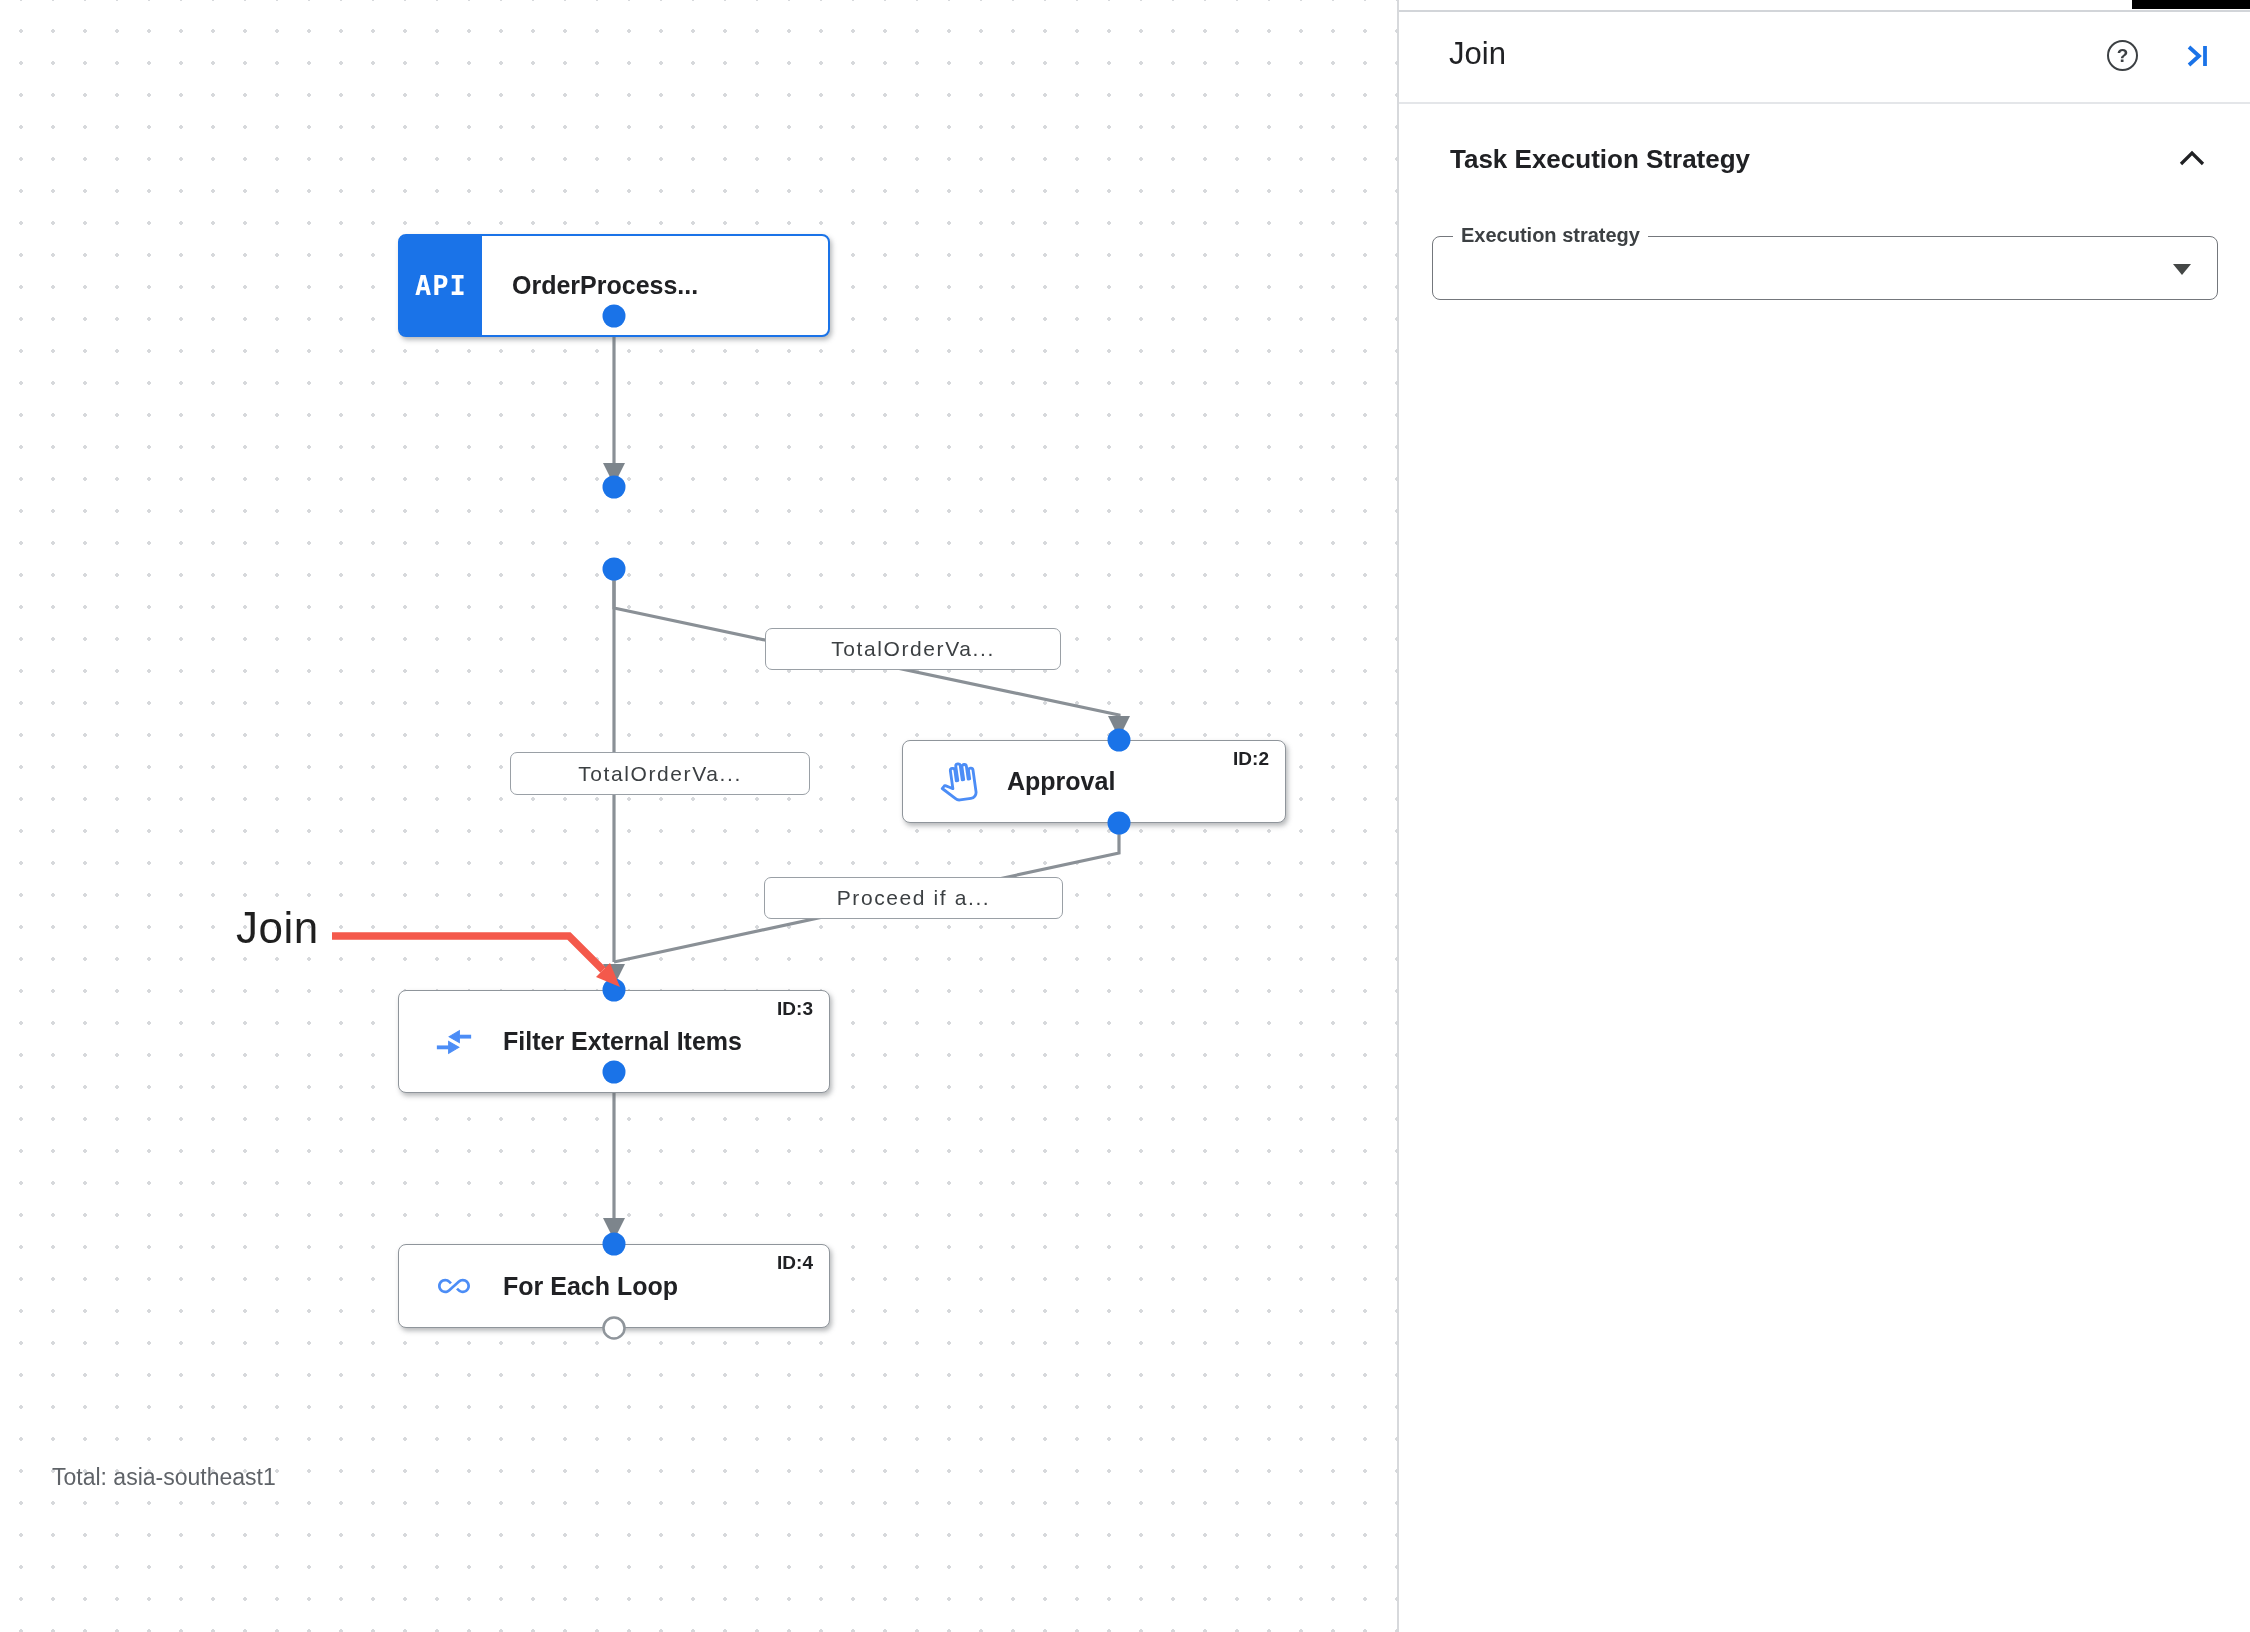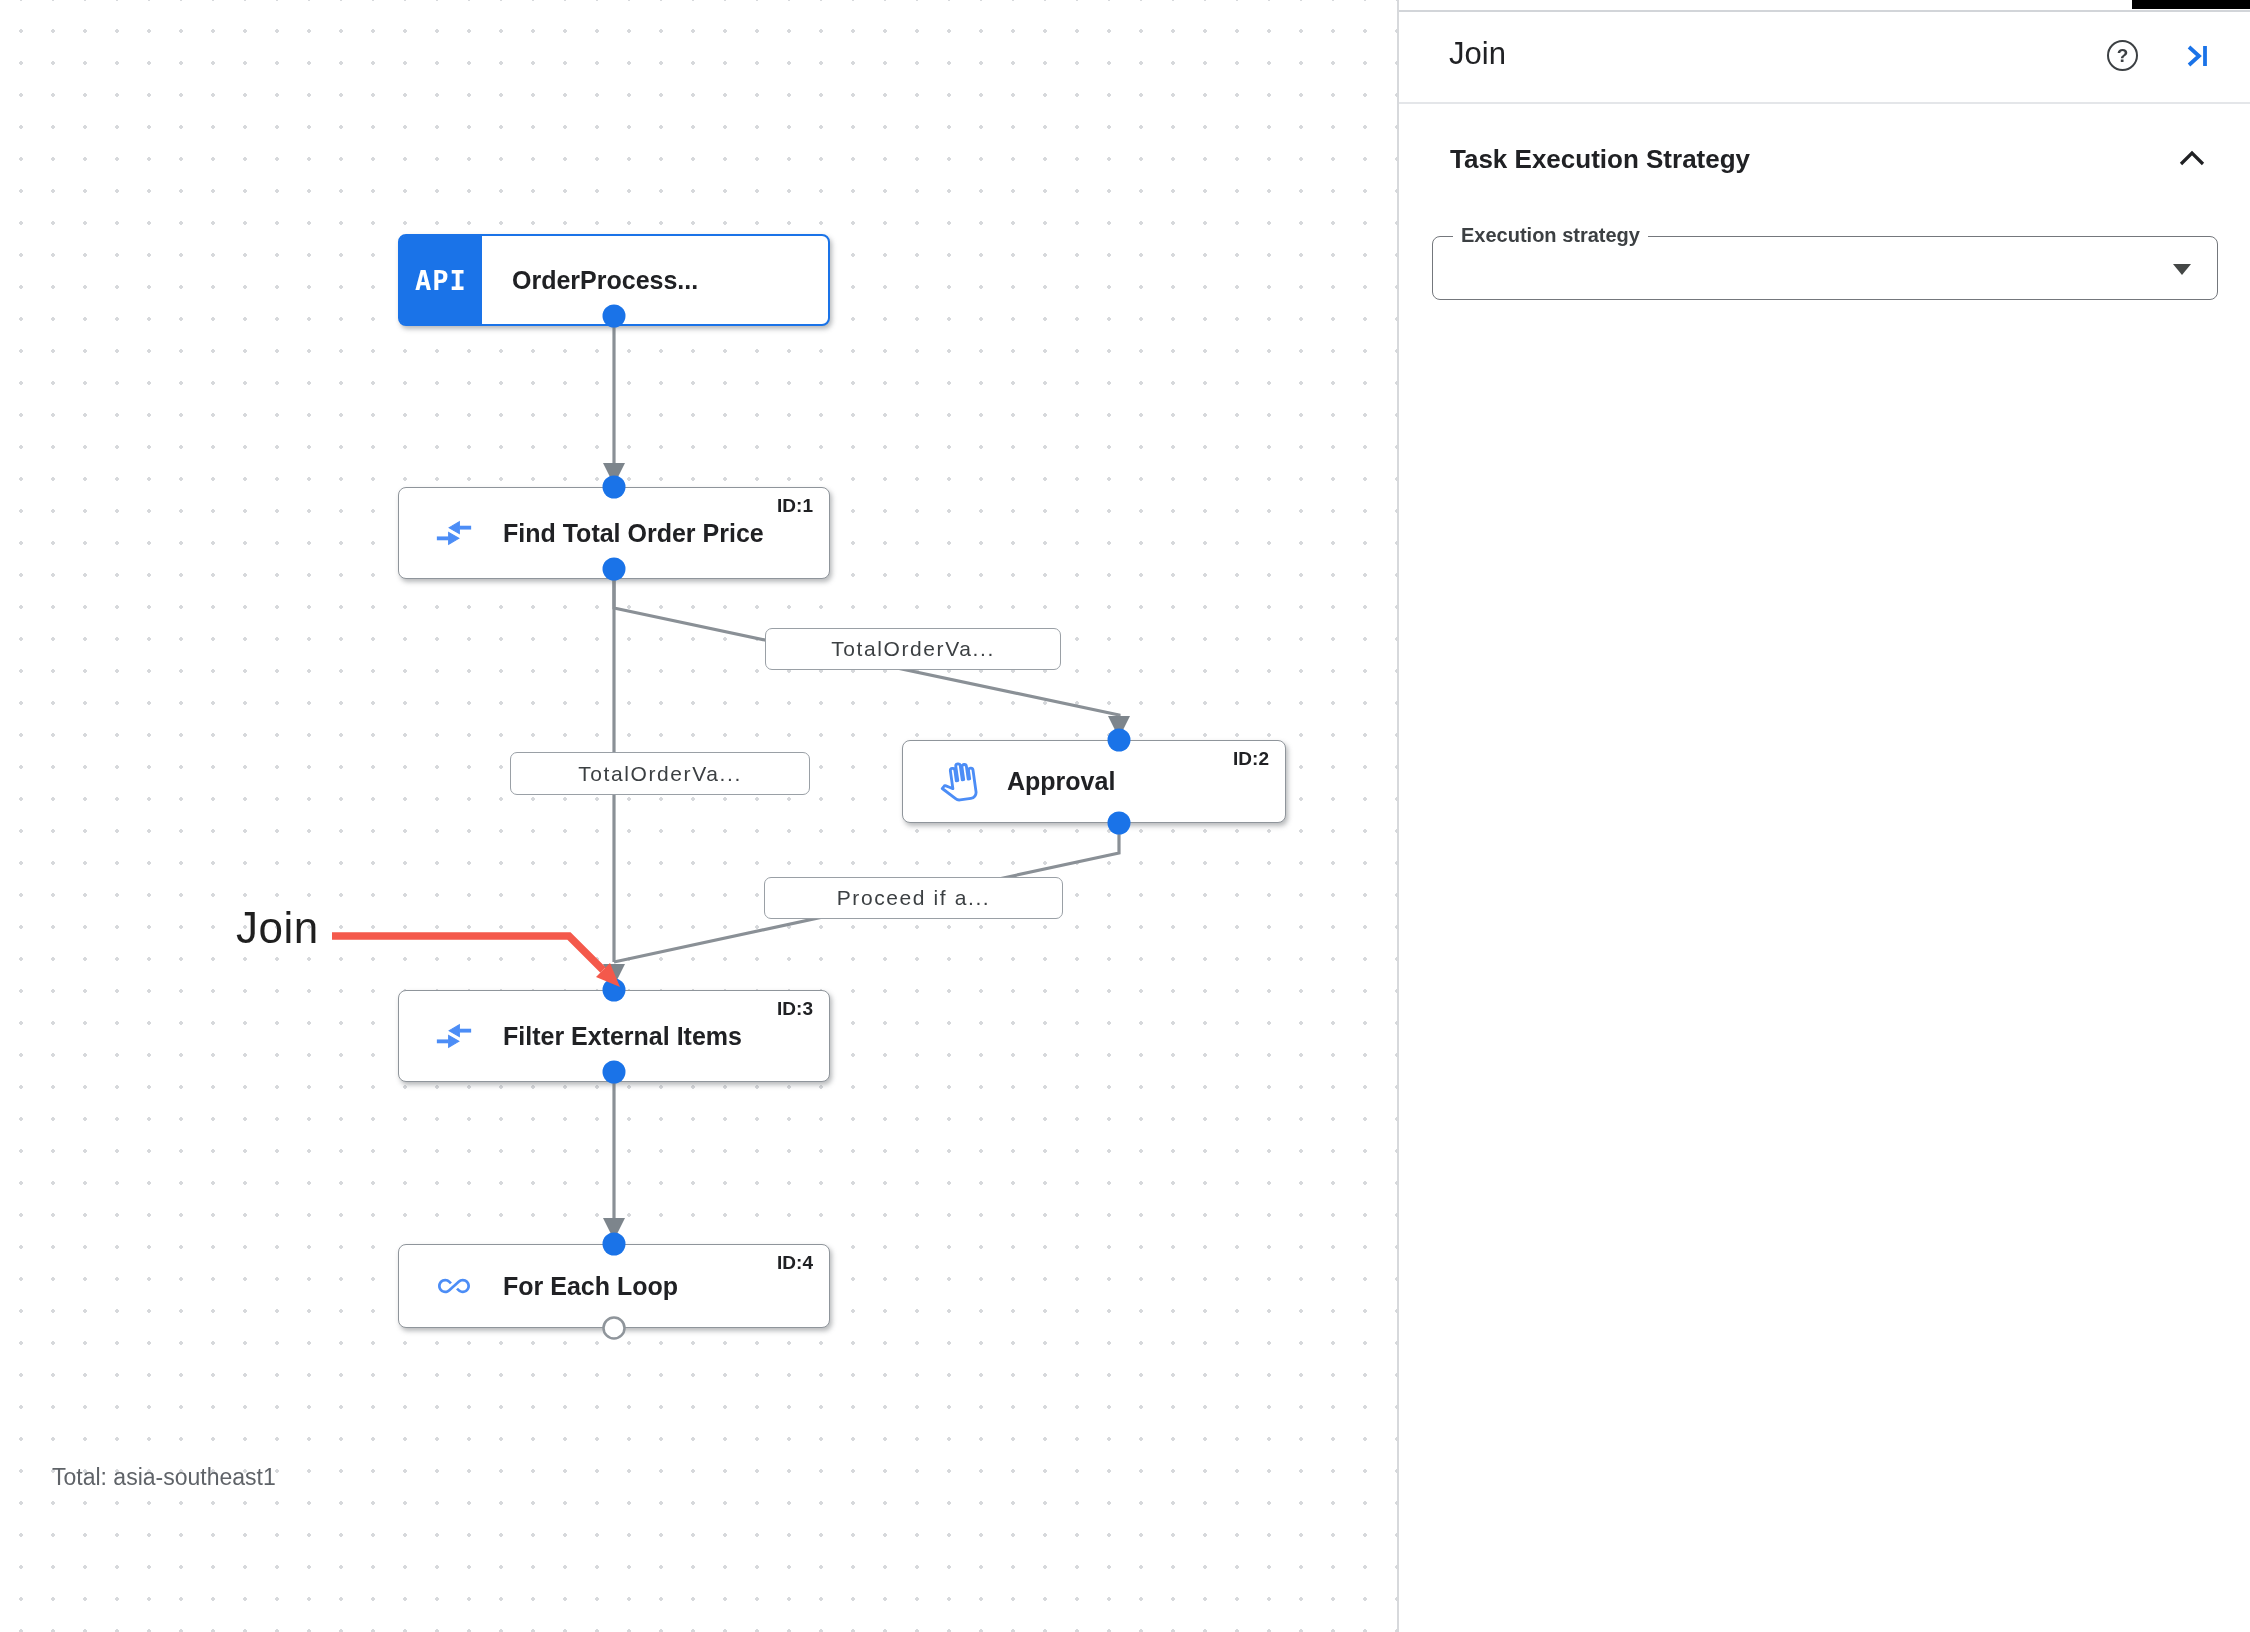--- a/index.html
+++ b/index.html
@@ -12,21 +12,21 @@
     background-color:#ffffff;
     background-image:radial-gradient(circle, #d7d9dc 1.7px, transparent 1.9px);
     background-size:32px 32px;
     background-position:5px 15px;
   }
   svg.layer { position:absolute; left:0; top:0; pointer-events:none; }
   #edges  { z-index:1; }
   #overlay{ z-index:4; }
 
   .node {
-    position:absolute; width:432px; height:92px; background:#fff;
+    position:absolute; width:432px; height:103px; background:#fff;
     border:1.5px solid #8f959b; border-radius:8px; z-index:2;
     box-shadow:2px 3px 5px rgba(95,99,104,.45);
     display:flex; align-items:center;
   }
   .node .node-title { font-size:25px; font-weight:700; color:#202124; }
   .node .node-id {
     position:absolute; top:7px; right:16px; font-size:19px; font-weight:600; color:#202124;
   }
   .node .icon-wrap { margin:0 26px 0 32px; display:flex; align-items:center; justify-content:center; width:46px; }
 
@@ -108,34 +108,20 @@
         <path d="M1119,823 V853 L614,962"></path>
         <path d="M614,1072 V1218"></path>
       </g>
     </svg>
 
     <div class="node trigger" style="left:398px; top:234px;">
       <span class="api-badge">API</span>
       <span class="node-title">OrderProcess...</span>
     </div>
 
-    <div class="node" style="left:398px; top:487px;">
-      <span class="node-id">ID:1</span>
-      <span class="icon-wrap">
-        <svg width="40" height="30" viewBox="0 0 34 28">
-          <g stroke="#4c8df6" stroke-width="3.6" fill="#4c8df6">
-            <line x1="1" y1="19" x2="12" y2="19"></line>
-            <polygon points="12,13.5 21.5,19 12,24.5" stroke-width="1"></polygon>
-            <line x1="33" y1="9" x2="22" y2="9"></line>
-            <polygon points="22,3.5 12.5,9 22,14.5" stroke-width="1"></polygon>
-          </g>
-        </svg>
-      </span>
-      <span class="node-title">Find Total Order Price</span>
-    </div>
 
     <div class="node" style="left:902px; top:740px; width:384px; height:83px;">
       <span class="node-id">ID:2</span>
       <span class="icon-wrap">
         <svg width="42" height="42" viewBox="-2 -2 28 28" style="transform:rotate(-8deg);">
           <path fill="none" stroke="#4c8df6" stroke-width="1.9" stroke-linejoin="round" d="M23,5.5V20c0,2.2-1.8,4-4,4h-7.3c-1.08,0-2.1-0.43-2.85-1.19L1,14.83c0,0,1.26-1.23,1.3-1.25 c0.22-0.19,0.49-0.29,0.79-0.29c0.22,0,0.42,0.06,0.6,0.16c0.04,0.01,4.31,2.46,4.31,2.46V4c0-0.83,0.67-1.5,1.5-1.5 S11,3.17,11,4v7h1V1.5C12,0.67,12.67,0,13.5,0S15,0.67,15,1.5V11h1V2.5C16,1.67,16.67,1,17.5,1S19,1.67,19,2.5V11h1V5.5 C20,4.67,20.67,4,21.5,4S23,4.67,23,5.5z"></path>
         </svg>
       </span>
       <span class="node-title">Approval</span>
     </div>

